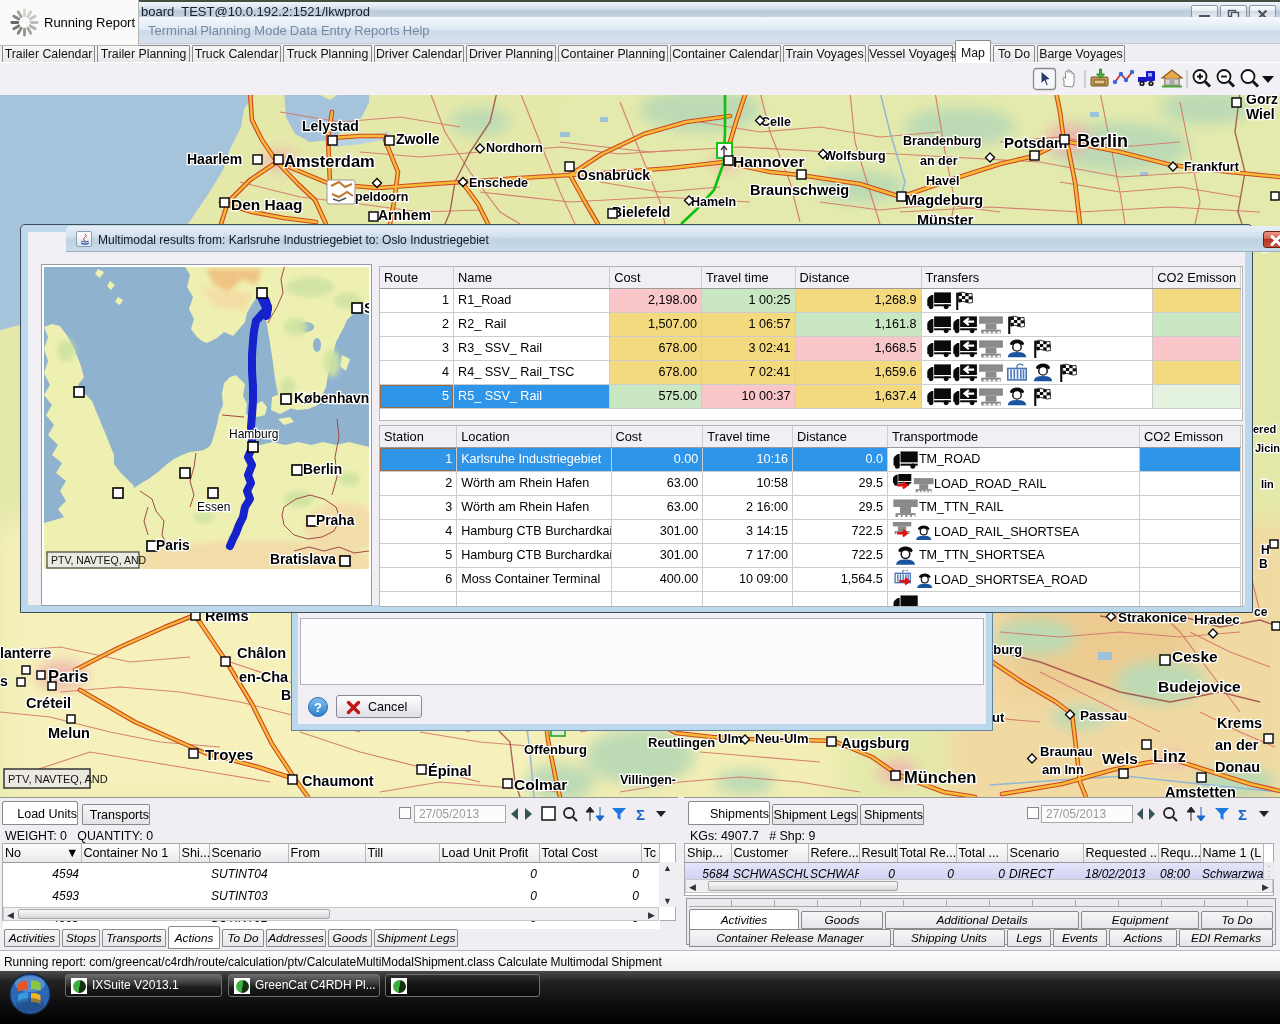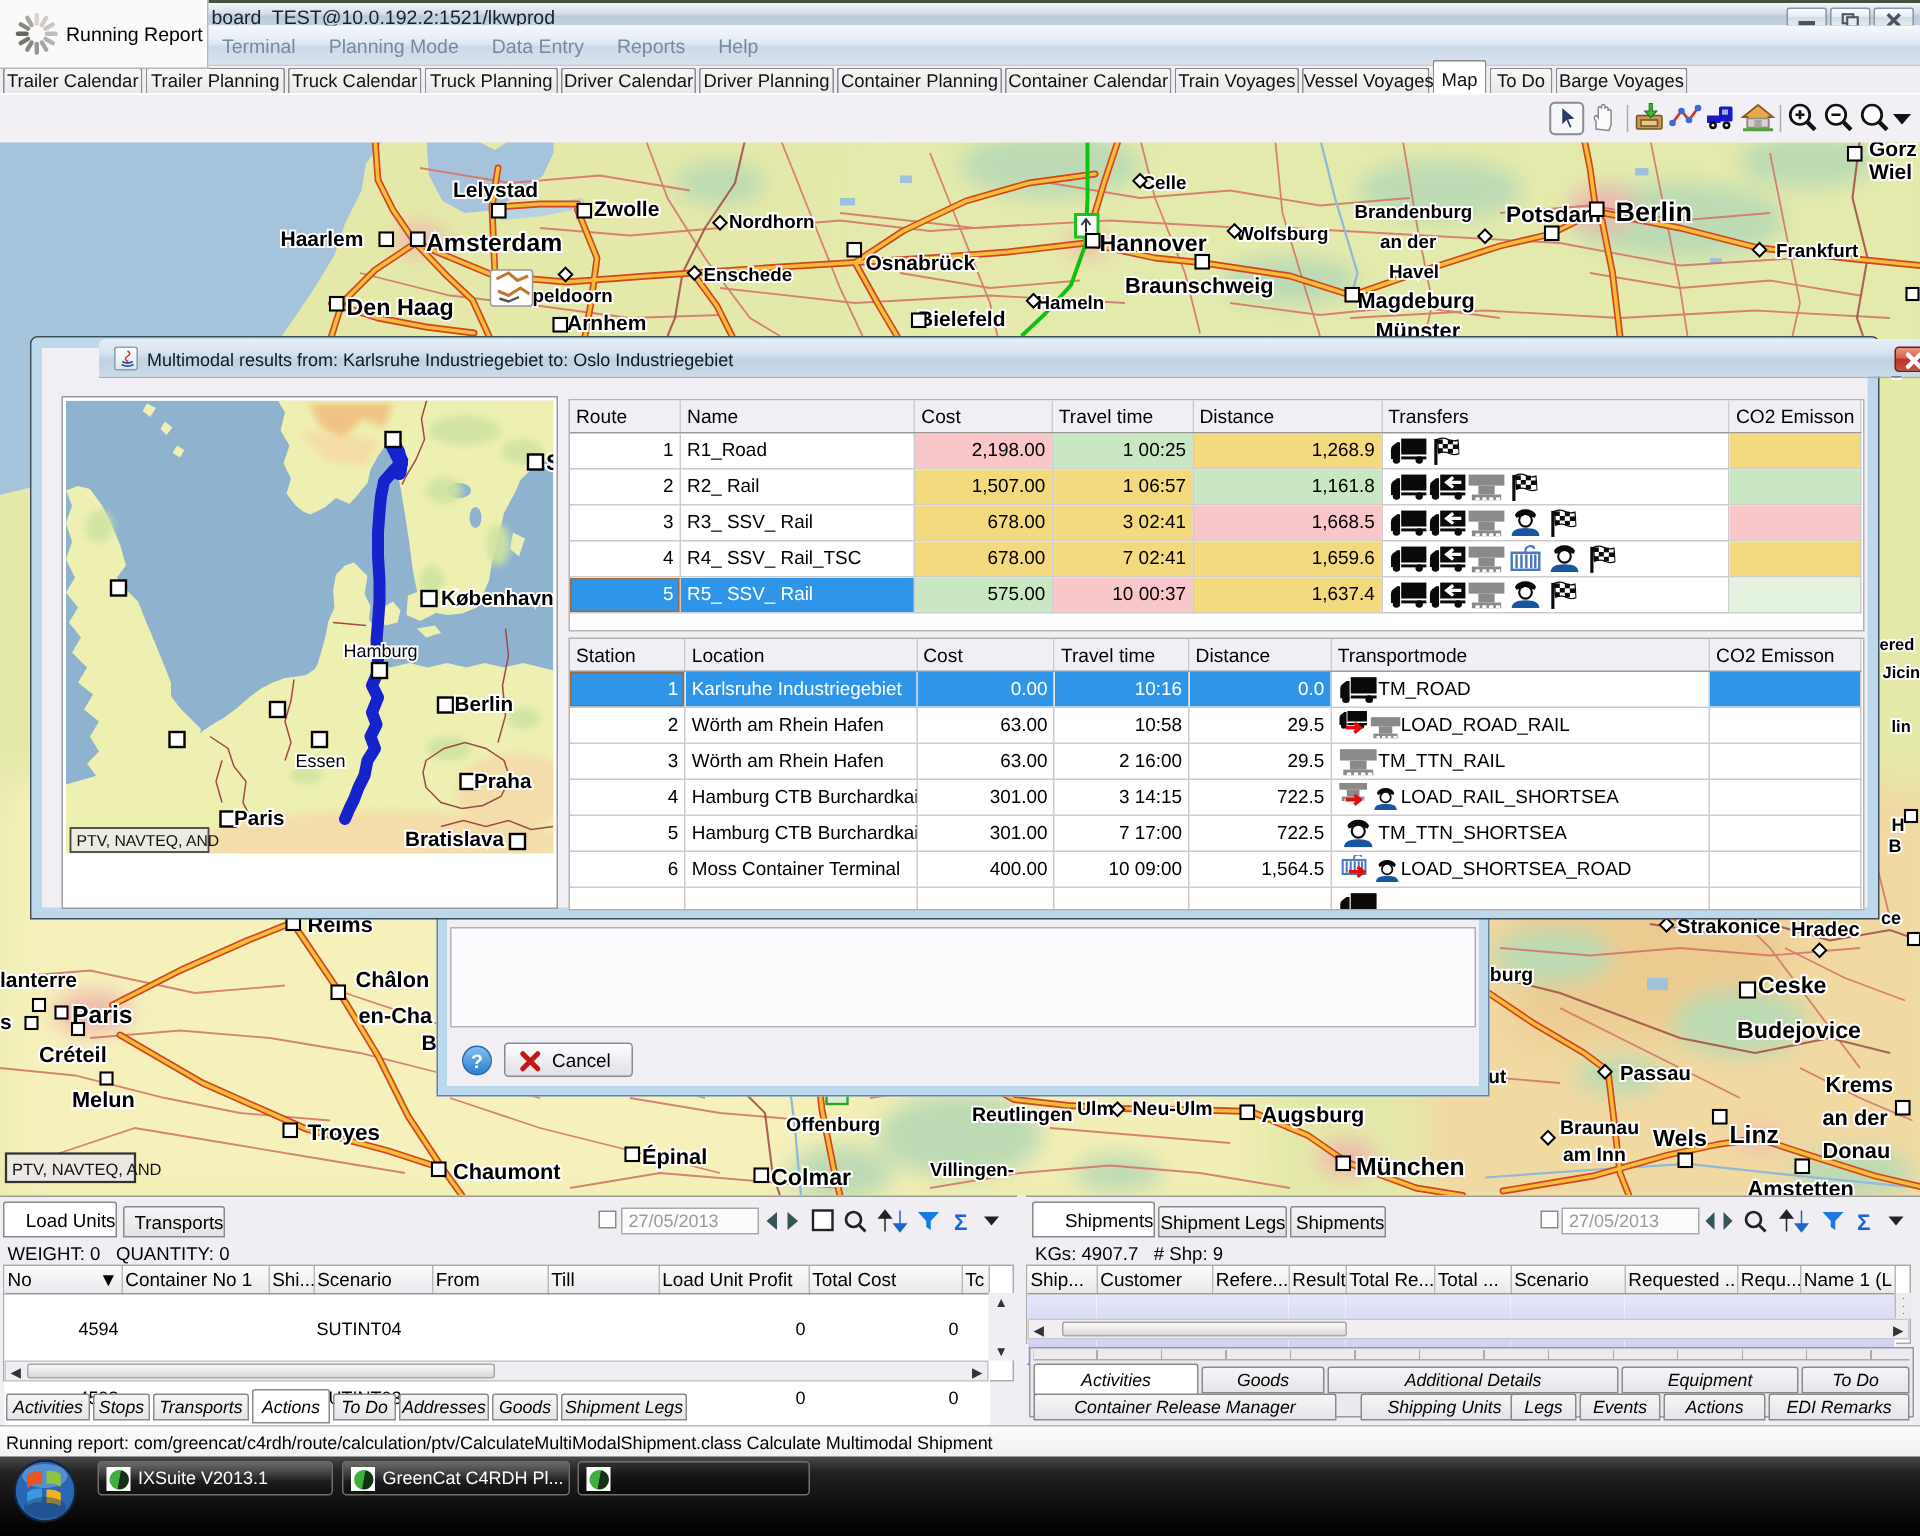--- a/index.html
+++ b/index.html
@@ -10,21 +10,21 @@
 
 #titlebar { position:absolute; left:0; top:0; width:1280px; height:17px;
   background:linear-gradient(#f2f6fa,#d5e0ea 45%,#bcCBda 60%,#c6d3e0);
   border-top:2px solid #44503f; }
 #titlebar .ttext { position:absolute; left:141px; top:2px; font-size:13px; color:#15202b; }
 .winbtn { position:absolute; top:3px; height:13px; width:27px; border:1px solid #8a97a4; border-radius:2px;
   background:linear-gradient(#fdfdfe,#e8edf2 45%,#d3dbe4 50%,#e4eaf0); }
 #menubar { position:absolute; left:0; top:17px; width:1280px; height:27px;
   background:linear-gradient(#f6f9fc,#e0eaf4 45%,#ccdaea 55%,#d8e2ee);
   border-bottom:1px solid #c0ccd8; }
-#menubar span { position:relative; display:inline-block; margin-top:6px; font-size:13px; color:#7a88a0; margin-right:22px; }
+#menubar span { position:relative; display:inline-block; margin-top:6px; font-size:13px; color:#7a88a0; margin-right:3px; }
 #menubar span:first-child { margin-left:148px; }
 
 
 #maintabs { position:absolute; left:0; top:44px; width:1280px; height:18px; background:#f0eef2; }
 .mtab { position:absolute; top:1px; height:17px; background:linear-gradient(#f8f8f8,#e8e6ea); border:1px solid #898989; border-bottom:none;
   font-size:12.3px; color:#111; text-align:center; padding-top:1px; border-radius:2px 2px 0 0; white-space:nowrap;}
 .mtab.sel { background:#fff; top:-4px; height:22px; padding-top:5px; z-index:5; }
 #toolrow { position:absolute; left:0; top:62px; width:1280px; height:30px; background:#f2f0f4; border-top:1px solid #fff; }
 
 
@@ -71,21 +71,21 @@
 .cY { background:#f4da7e; } .cP { background:#f9c6c9; } .cG { background:#c9e7c2; } .cLG { background:#e4f2e0; }
 .selrow td.cY { background:#f4da7e; color:#000; } .selrow td.cP { background:#f9c6c9; color:#000; }
 .selrow td.cG { background:#c9e7c2; color:#000; } .selrow td.cW { background:#fff; color:#000; }
 .selrow td.cLG { background:#e4f2e0; color:#000; }
 .icb { display:inline-block; vertical-align:middle; }
 
 
 .bpanel { position:absolute; background:#f0eef2; }
 .btable { position:absolute; border-collapse:collapse; table-layout:fixed; background:#fff; font-size:12px; }
 .btable th { background:linear-gradient(#fdfdfd,#e9e7eb); border-right:1px solid #b8b8b8; border-bottom:1px solid #9a9a9a; text-align:left; font-weight:normal; font-size:12.6px; padding:0 2px; white-space:nowrap; overflow:hidden; }
-.btable td { padding:16px 2px; white-space:nowrap; overflow:hidden; height:15px; }
+.btable td { padding:4px 2px; white-space:nowrap; overflow:hidden; height:15px;font-style:italic; }
 .scroll-h { position:absolute; height:14px; background:#f0eef2; border:1px solid #c8c8c8; }
 .scroll-h .thumb { position:absolute; top:1px; height:10px; background:linear-gradient(#fafafa,#d8d8dc); border:1px solid #a8a8a8; border-radius:2px;}
 .sarrow { position:absolute; font-size:9px; color:#333; }
 .datefld { position:absolute; width:92px; height:18px; background:#fcfcfc; border:1px solid #a8a8a8; font-size:12px; color:#9a9a9a; padding:1px 0 0 4px; }
 .chk { position:absolute; width:12px; height:12px; background:#fdfdfd; border:1px solid #8a8a8a; }
 </style>
 </head>
 <body>
 <div id="screen">
   <div id="bigmap">
@@ -1048,21 +1048,21 @@
       <div class="abs" style="left:578px;top:18px;width:11px;height:17px;background:#ecebee;border-left:1px solid #bbb;font-size:7px;color:#555;text-align:center;line-height:5px;">.<br>.<br>.</div>
     </div>
     <div class="abs" style="left:2px;top:100px;width:590px;height:47px;border:1px solid #999;background:#eceaee;">
       <div class="abs" style="left:2px;top:1px;width:584px;height:7px;border-bottom:1px solid #aaa;background:repeating-linear-gradient(90deg,#eceaee 0,#eceaee 42px,#aaa 42px,#aaa 43px);"></div>
       <div class="itab sel" style="left:2px;top:10px;width:110px;height:21px;padding-top:3px;">Activities</div>
       <div class="itab" style="left:114px;top:12px;width:82px;">Goods</div>
       <div class="itab" style="left:198px;top:12px;width:194px;">Additional Details</div>
       <div class="itab" style="left:394px;top:12px;width:118px;">Equipment</div>
       <div class="itab" style="left:514px;top:12px;width:72px;">To Do</div>
       <div class="itab" style="left:2px;top:30px;width:202px;">Container Release Manager</div>
-      <div class="itab" style="left:220px;top:30px;width:112px;">Shipping Units</div>
+      <div class="itab" style="left:206px;top:30px;width:112px;">Shipping Units</div>
       <div class="itab" style="left:320px;top:30px;width:44px;">Legs</div>
       <div class="itab" style="left:366px;top:30px;width:54px;">Events</div>
       <div class="itab" style="left:422px;top:30px;width:68px;">Actions</div>
       <div class="itab" style="left:492px;top:30px;width:94px;">EDI Remarks</div>
     </div>
   </div>
   <div id="statusbar">
       <div class="st">Running report: com/greencat/c4rdh/route/calculation/ptv/CalculateMultiModalShipment.class Calculate Multimodal Shipment</div>
     </div>
   <div id="taskbar">

